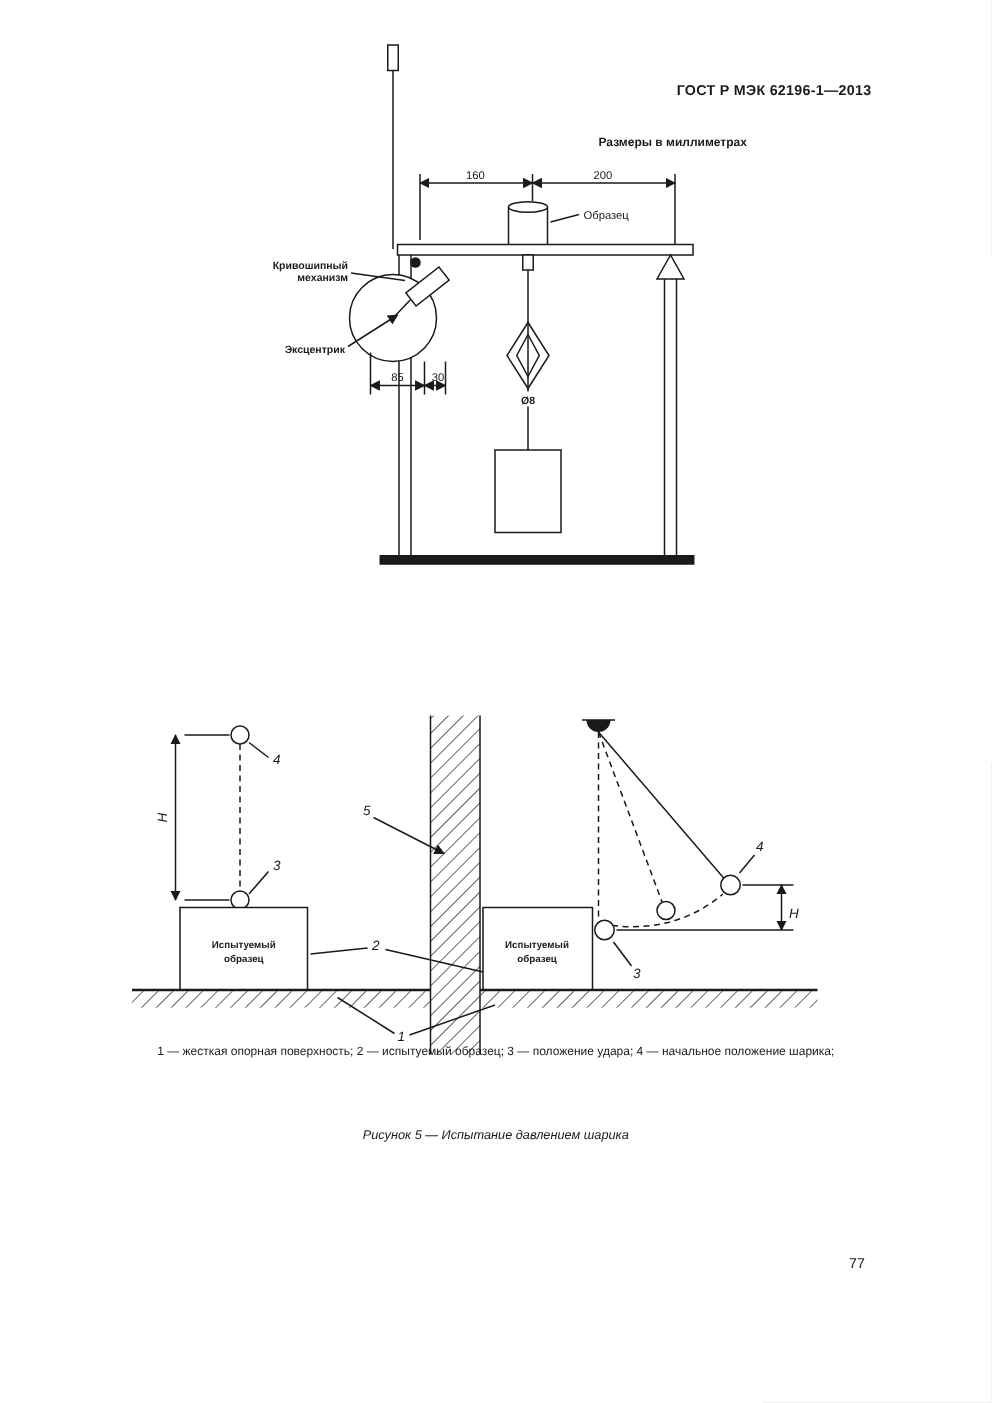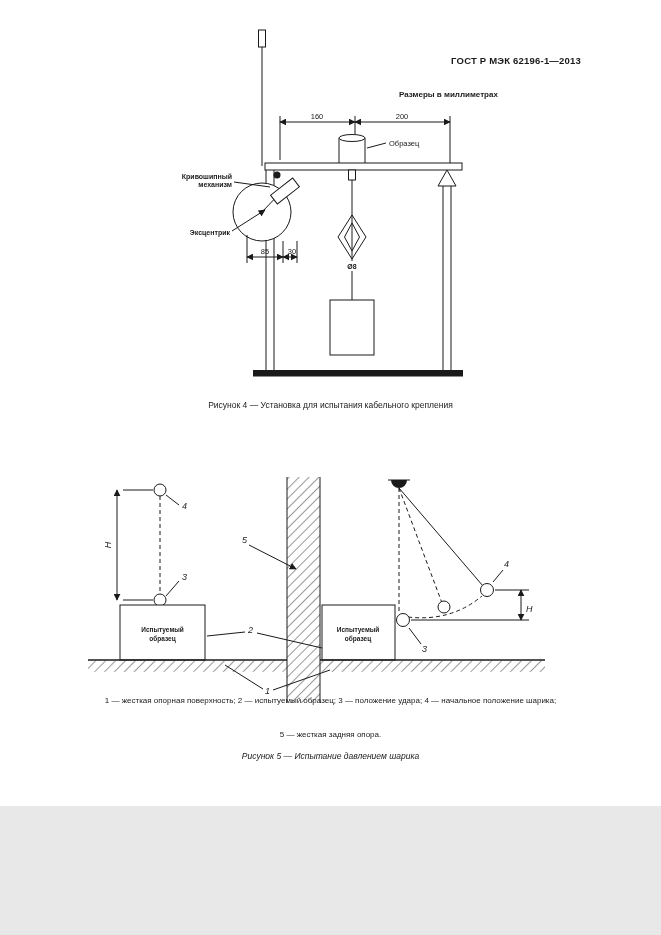--- a/index.html
+++ b/index.html
@@ -1,18 +1,18 @@
 <!DOCTYPE html>
 <html><head>
 <meta charset="utf-8">
 <style>
   html,body { margin:0; padding:0; background:#e8e8e8; }
   .page {
     position:relative;
-    width:661px; height:806px;
+    width:661px; height:935px;
     background:#ffffff;
     font-family:"Liberation Sans", sans-serif;
     color:#1a1a1a;
     overflow:hidden;
     margin:0 auto;
   }
   .abs { position:absolute; }
   .doc-header { top:55px; right:80px; font-size:9.5px; font-weight:bold; letter-spacing:0.2px; }
   .units-note { top:90px; left:356px; font-size:8px; font-weight:bold;padding-left:43px; }
   .caption { left:0; right:0; text-align:center; font-size:8.5px; }
@@ -119,21 +119,20 @@
       <text class="t75" x="97" y="229" text-anchor="middle">85</text>
       <text class="t75" x="124" y="229" text-anchor="middle">30</text>
       <text class="t75" x="221" y="121">Образец</text>
       <text class="t7b" x="64" y="154" text-anchor="end">Кривошипный</text>
       <text class="t7b" x="64" y="162" text-anchor="end">механизм</text>
       <text class="t7b" x="62" y="210" text-anchor="end">Эксцентрик</text>
       <text class="t7b" x="184" y="244" text-anchor="middle">Ø8</text>
     </g>
   </svg>
 
-  <div class="abs caption caption4">Рисунок 4 — Установка для испытания кабельного крепления</div>
 
   <svg class="fig" style="left:70px; top:468px" width="490" height="242" viewBox="0 0 490 242">
     <defs>
       <marker id="arr5" viewBox="0 0 10 10" refX="9" refY="5" markerWidth="7" markerHeight="7" orient="auto-start-reverse">
         <path d="M0,0 L10,5 L0,10 z" fill="#1a1a1a"></path>
       </marker>
       <pattern id="hatch5" width="7" height="7" patternTransform="rotate(45)" patternUnits="userSpaceOnUse">
         <line x1="0" y1="0" x2="0" y2="7" stroke="#333333" stroke-width="1"></line>
       </pattern>
     </defs>
@@ -202,18 +201,17 @@
       <text class="t9i" x="352" y="184">3</text>
       <text class="t9i" x="456" y="144">Н</text>
       <text class="t65b" x="92.5" y="164" text-anchor="middle">Испытуемый</text>
       <text class="t65b" x="92.5" y="173" text-anchor="middle">образец</text>
       <text class="t65b" x="288" y="164" text-anchor="middle">Испытуемый</text>
       <text class="t65b" x="288" y="173" text-anchor="middle">образец</text>
     </g>
   </svg>
 
   <div class="abs legend legend1">1 — жесткая опорная поверхность; 2 — испытуемый образец; 3 — положение удара; 4 — начальное положение шарика;</div>
-  <div class="abs legend legend2">5 — жесткая задняя опора.</div>
   <div class="abs caption caption5">Рисунок 5 — Испытание давлением шарика</div>
 
   <div class="abs pagenum">77</div>
 
 </div>
 
 </body></html>

